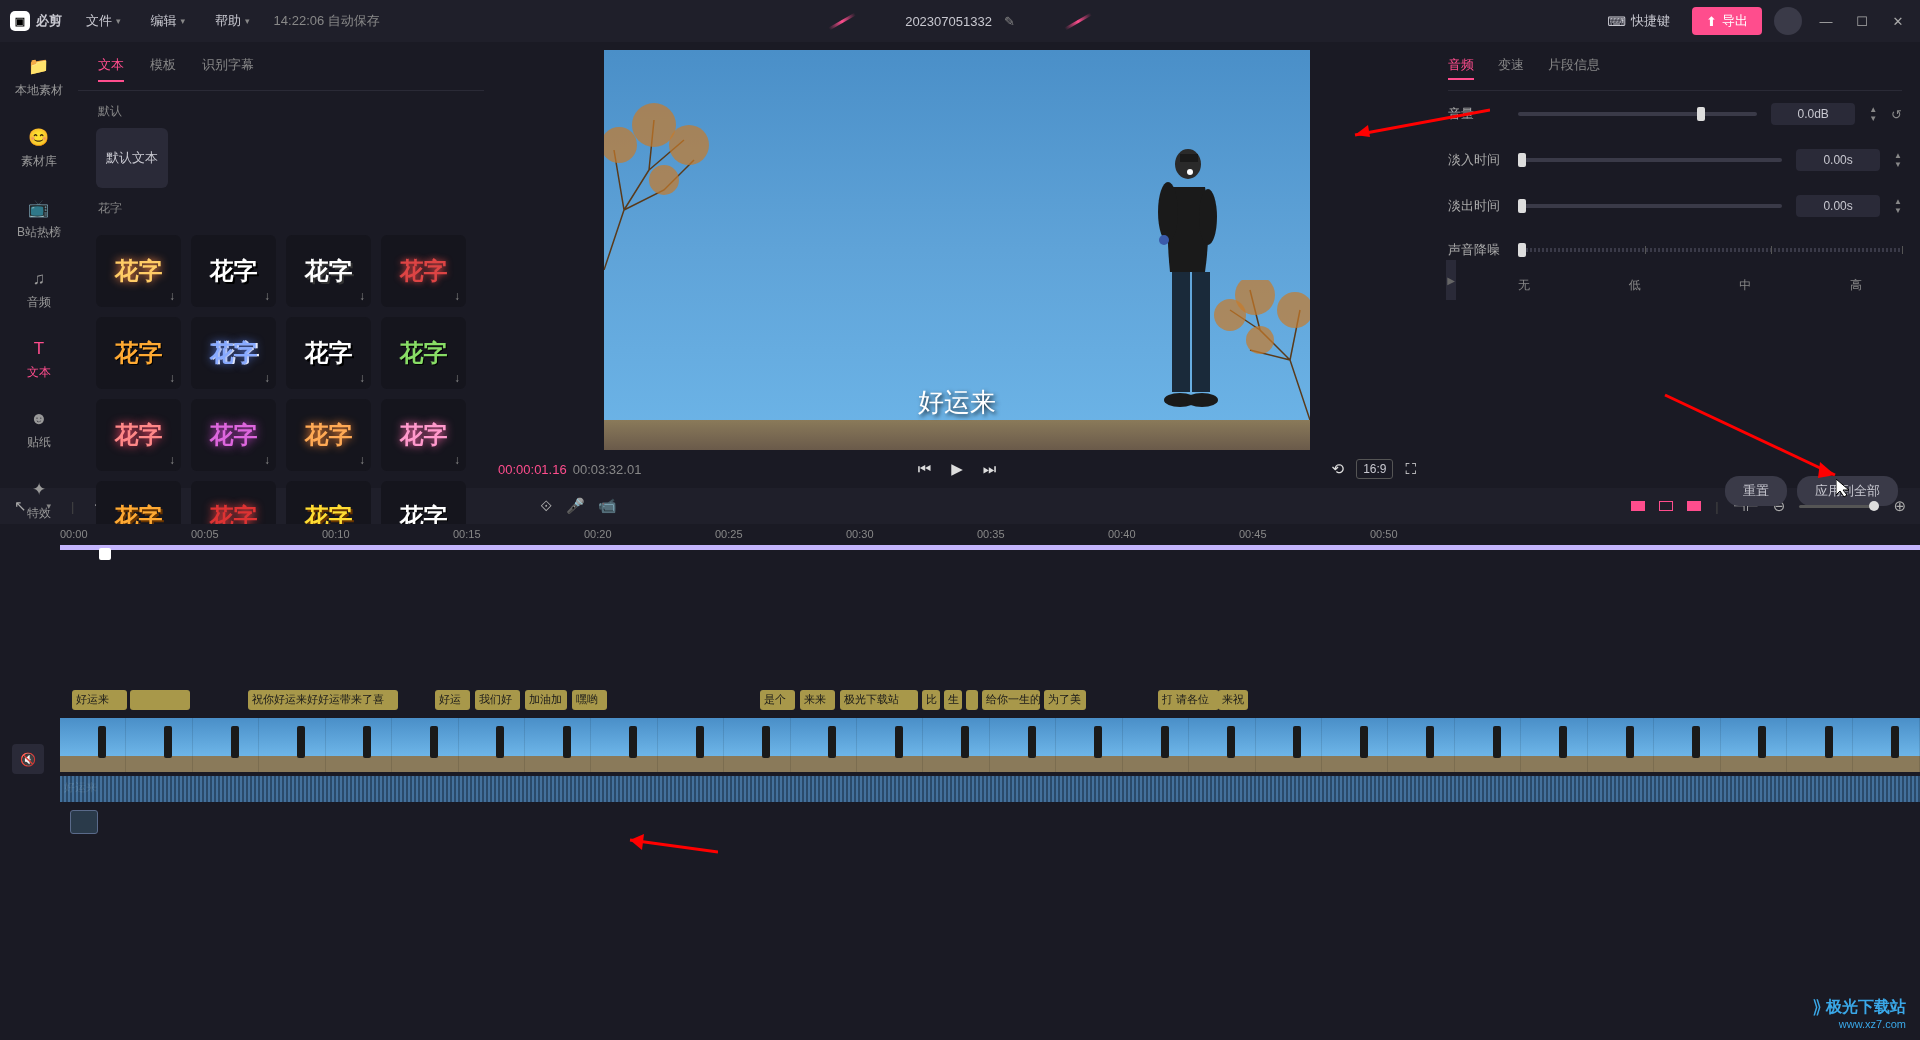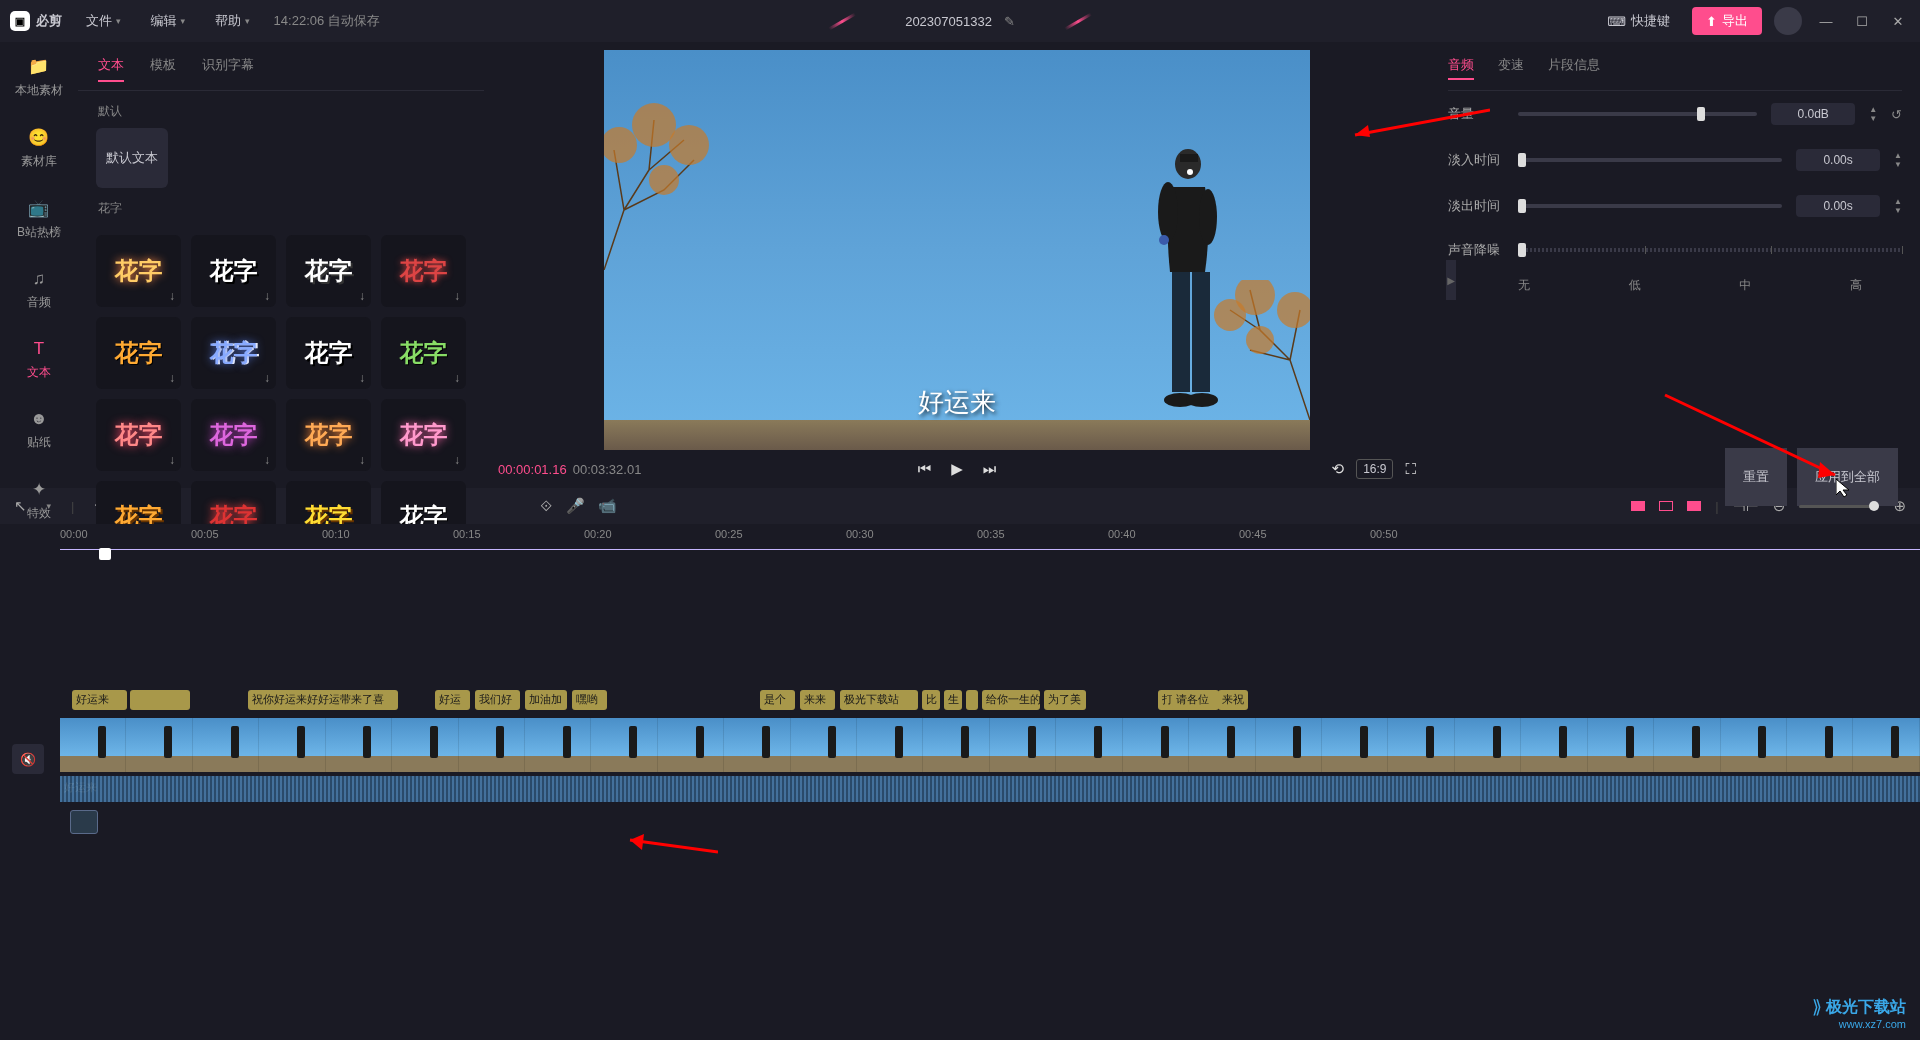--- a/index.html
+++ b/index.html
@@ -55,31 +55,31 @@
 .rp-tab.active { color: #ff4d8d; border-bottom: 2px solid #ff4d8d; }
 .slider-row { display: flex; align-items: center; gap: 14px; padding: 12px 0; }
 .slider-label { width: 56px; color: #aaa; font-size: 13px; }
 .slider-track { flex: 1; height: 4px; background: #3a3a48; border-radius: 2px; position: relative; }
 .slider-thumb { position: absolute; top: -5px; width: 8px; height: 14px; background: #ddd; border-radius: 2px; }
 .slider-val { width: 84px; background: #2a2a38; padding: 4px 6px; border-radius: 4px; text-align: center; font-size: 12px; }
 .spinner { display: flex; flex-direction: column; gap: 1px; color: #888; font-size: 8px; }
 .reset-icon { color: #888; }
 .noise-labels { display: flex; justify-content: space-between; padding: 6px 40px 0 70px; color: #888; font-size: 12px; }
 .rp-buttons { position: absolute; bottom: 534px; right: 22px; display: flex; gap: 10px; }
-.rp-btn { padding: 20px 18px; background: #3a3a48; border-radius: 0; cursor: pointer; font-size: 13px; font-family: Liberation Serif, serif; }
+.rp-btn { padding: 6px 18px; background: #3a3a48; border-radius: 14px; cursor: pointer; font-size: 13px; font-family: Liberation Serif, serif; }
 .rp-btn.primary { background: #3a3a48; }
 .timeline-tools { height: 36px; background: #1f1f2a; display: flex; align-items: center; padding: 0 14px; justify-content: space-between; }
 .tl-left { display: flex; gap: 20px; align-items: center; }
 .tl-btn { color: #aaa; font-size: 15px; cursor: pointer; }
 .tl-right { display: flex; gap: 14px; align-items: center; }
 .color-sq { width: 14px; height: 10px; }
 .zoom-slider { width: 80px; height: 3px; background: #555; border-radius: 2px; position: relative; }
 .zoom-thumb { position: absolute; right: 0; top: -4px; width: 10px; height: 10px; background: #ddd; border-radius: 50%; }
 .timeline { flex: 1; background: #1a1a24; position: relative; padding-left: 60px; }
-.ruler { height: 26px; position: relative; border-bottom: 1px solid #c4b5fd; }
+.ruler { height: 26px; position: relative; border-bottom: 5px solid #c4b5fd; }
 .ruler-tick { position: absolute; top: 4px; font-size: 11px; color: #888; }
 .tracks { position: relative; }
 .playhead { position: absolute; top: 0; bottom: 0; width: 2px; background: #fff; left: 44px; z-index: 10; }
 .playhead::before { content: ''; position: absolute; top: -2px; left: -5px; width: 12px; height: 12px; background: #fff; border-radius: 2px; }
 .sub-clip { position: absolute; height: 20px; background: #a8984a; border-radius: 3px; font-size: 11px; color: #1a1a1a; padding: 2px 4px; overflow: hidden; white-space: nowrap; top: 140px; }
 .video-track { position: absolute; top: 168px; left: 0; right: 0; height: 54px; background: linear-gradient(90deg, #5a8fc0 0%, #6a9fd0 100%); display: flex; }
 .frame { flex: 1; border-right: 1px solid rgba(0,0,0,0.1); position: relative; background: linear-gradient(180deg, #4a8fc8 0%, #6db5e8 70%, #8a7a5a 70%); }
 .frame::after { content:''; position:absolute; right:30%; top:15%; width:8px; height:60%; background:#1a1a1a; border-radius:2px; }
 .audio-track { position: absolute; top: 226px; left: 0; right: 0; height: 26px; background: #2a4a6a; }
 .audio-wave { height: 100%; background: repeating-linear-gradient(90deg, #4a7aa8 0px, #4a7aa8 2px, #2a4a6a 2px, #2a4a6a 4px); opacity: 0.8; }

